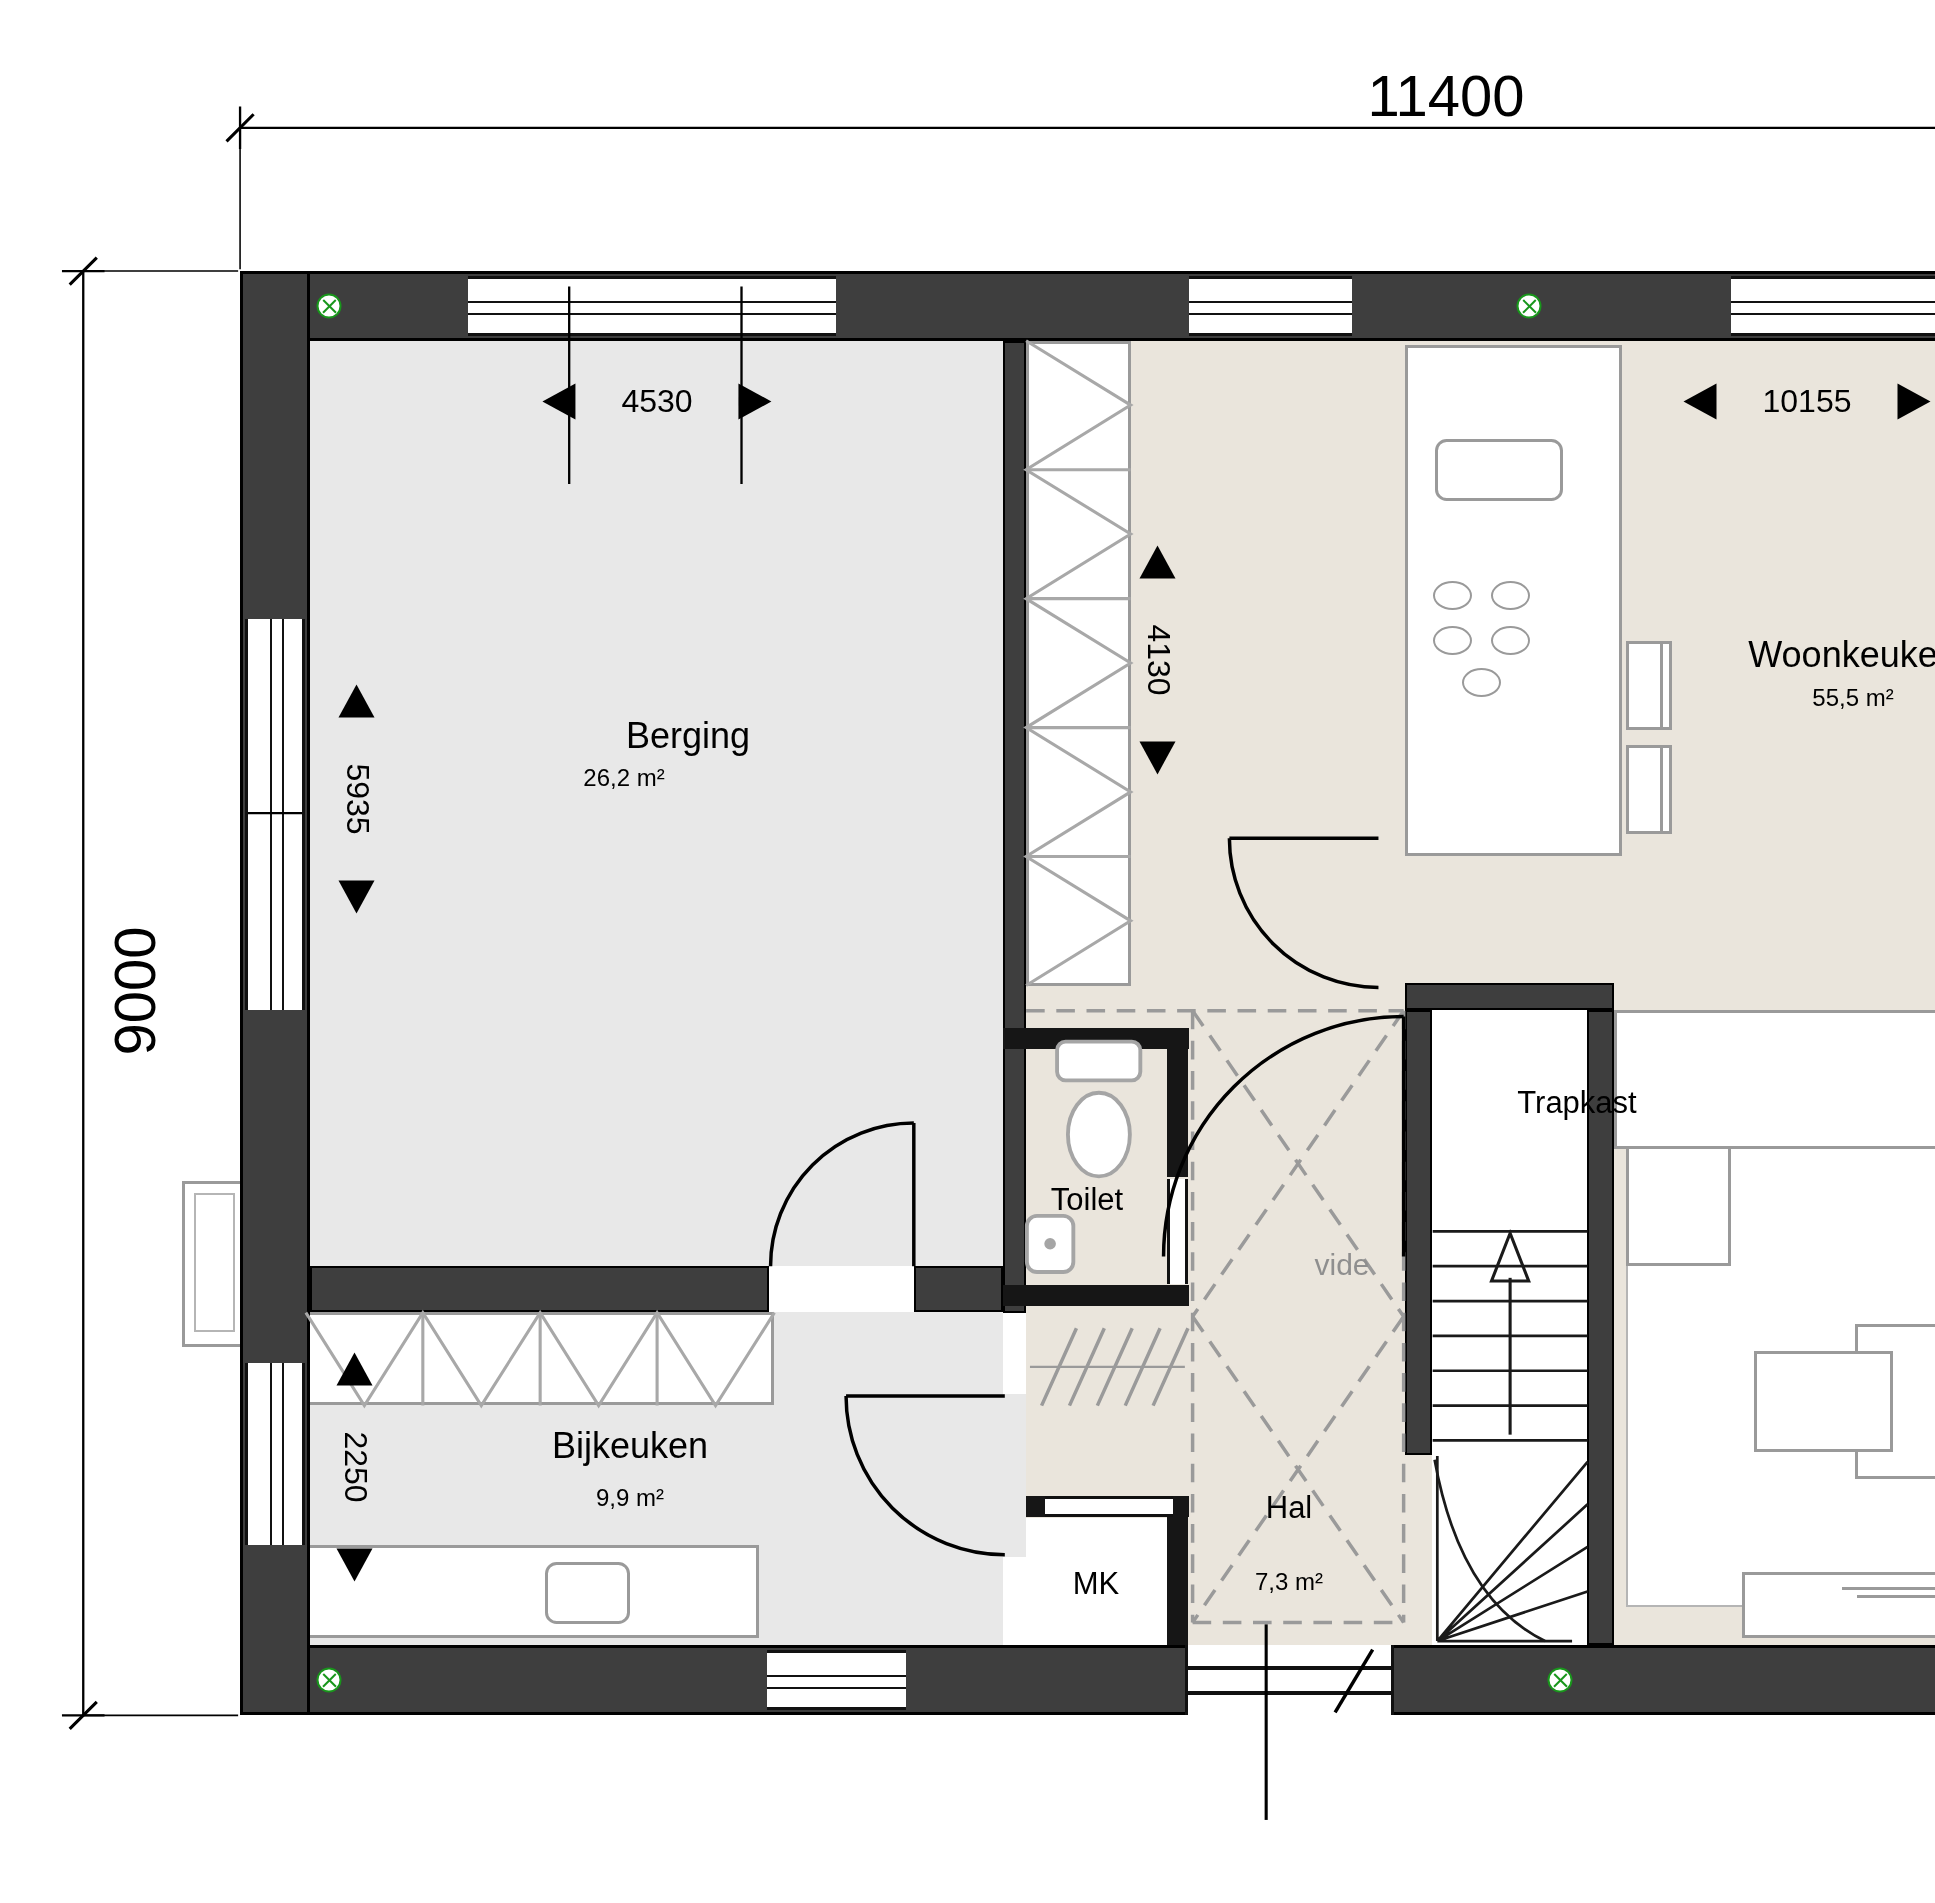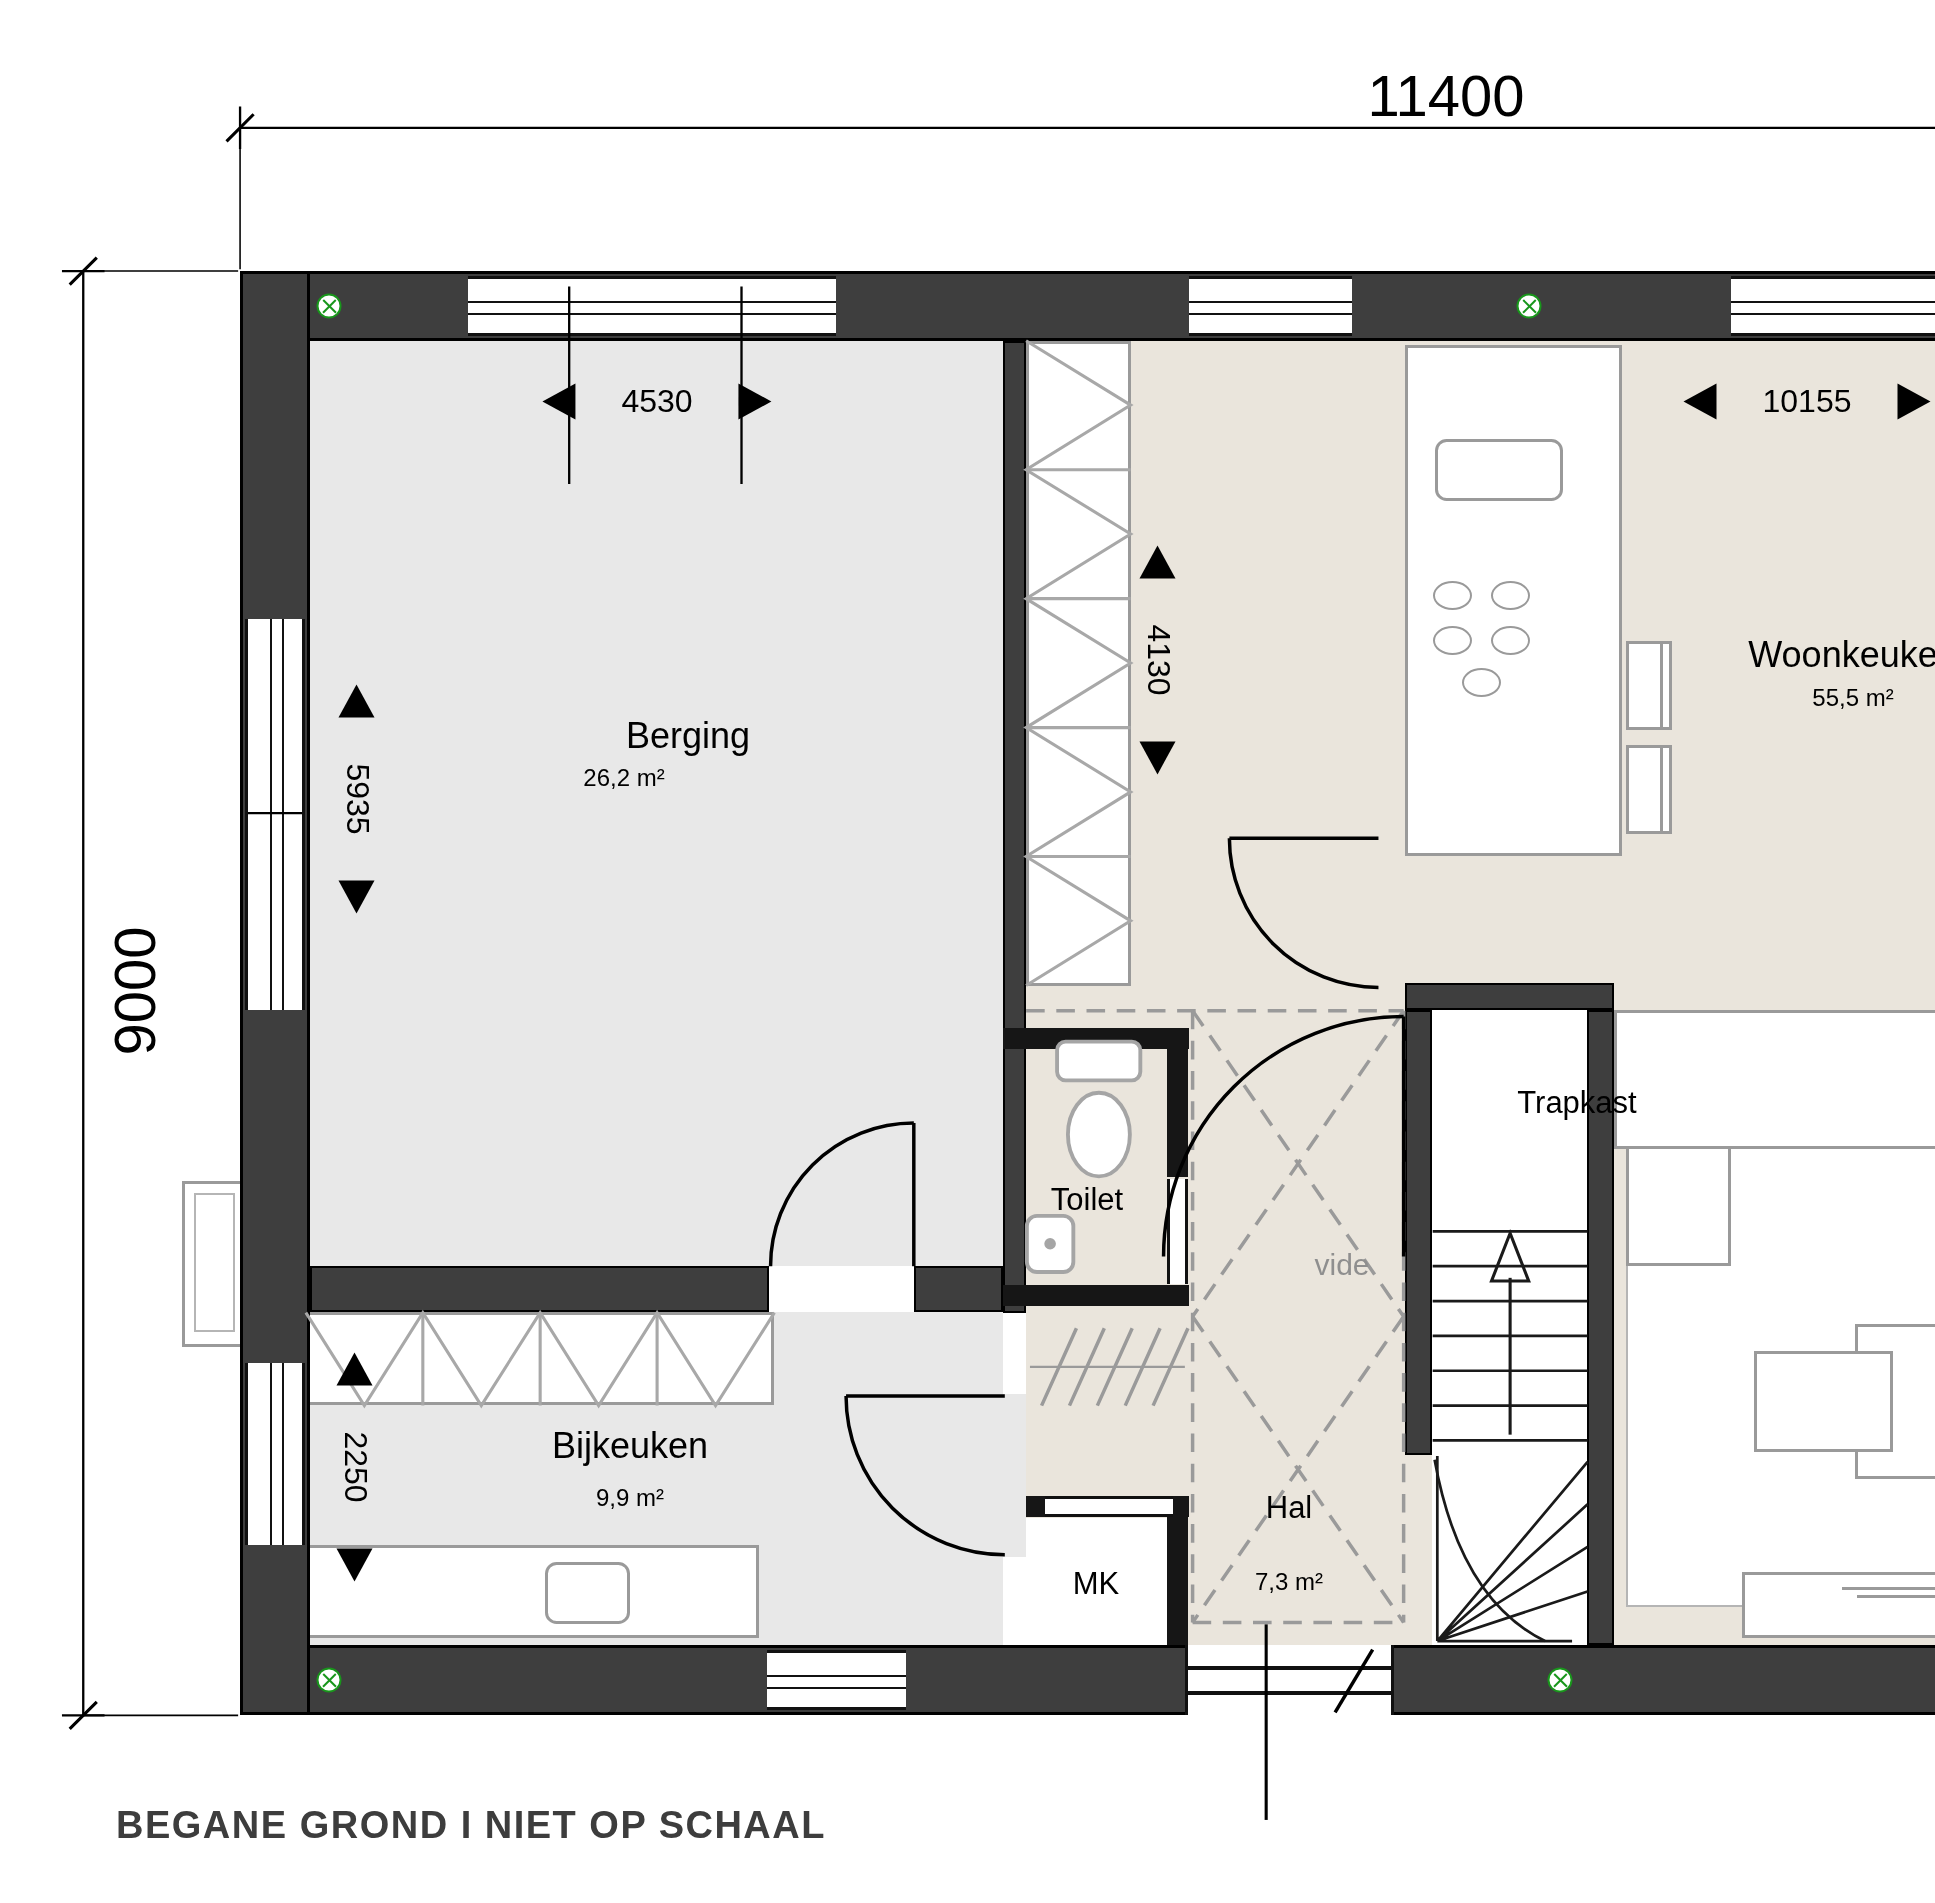--- a/index.html
+++ b/index.html
@@ -272,16 +272,15 @@
     <div class="dim-txt">5935</div>
     <div class="tri tri-r"></div>
   </div>
 
   <div class="dim vert" style="left:355px;top:1467px;">
     <div class="tri tri-l"></div>
     <div class="dim-txt">2250</div>
     <div class="tri tri-r"></div>
   </div>
 
-  <div class="title" style="left:116px;top:1804px;">BEGANE GROND I NIET OP SCHAAL</div>
 
 </div>
 
 
 </body></html>

